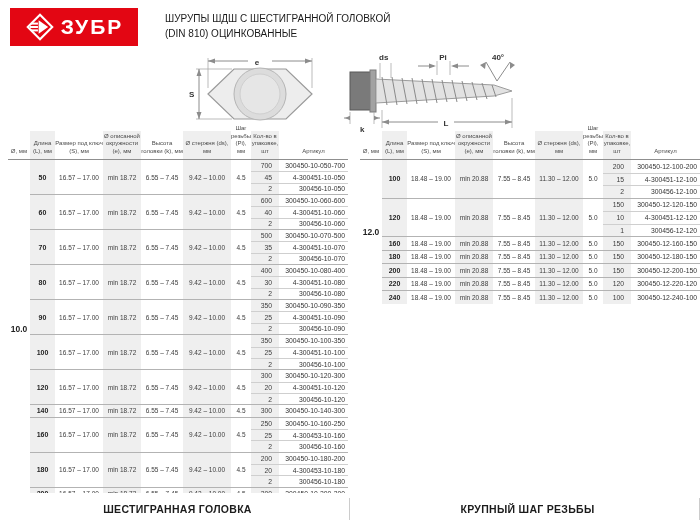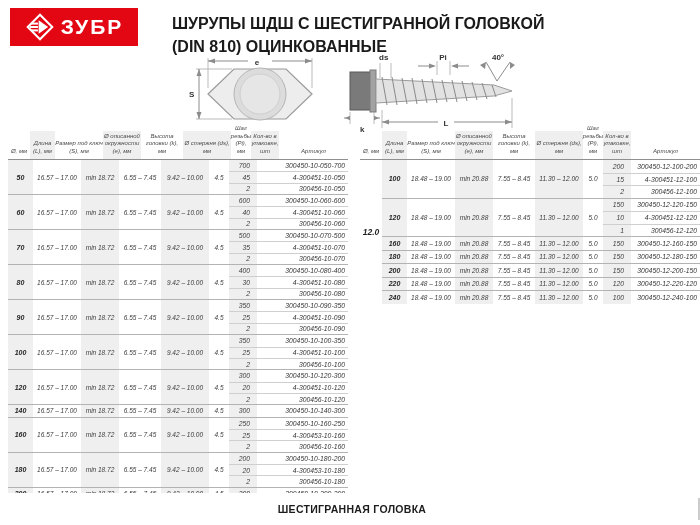--- a/index.html
+++ b/index.html
@@ -1,43 +1,43 @@
 <!DOCTYPE html>
 <html><head>
 <meta charset="utf-8">
 <style>
   * { margin:0; padding:0; box-sizing:border-box; }
   html,body { background:#fff; }
   .page { position:relative; width:700px; height:525px; background:#fff; overflow:hidden;
           font-family:"Liberation Sans","DejaVu Sans",sans-serif; color:#3c3c3c; }
 
   
-  .hdr { position:absolute; top:8px; left:10px; display:flex; gap:34px; }
+  .hdr { position:absolute; top:8px; left:10px; display:flex; gap:27px; }
   .logo { width:128px; height:38px; background:#e30613; display:flex; align-items:center;
           justify-content:center; gap:6px; }
   .logo-word { color:#fff; font-weight:bold; font-size:21px; letter-spacing:2px; }
-  .title { padding-top:4px; font-weight:bold; font-size:16px; line-height:1.45; color:#1a1a1a; }
+  .title { padding-top:4px; font-weight:normal; font-size:10px; line-height:1.45; color:#1a1a1a; }
 
   
   .diag { position:absolute; top:48px; left:188px; display:flex; gap:18px; }
   .diag svg text { font-family:"Liberation Sans",sans-serif; font-size:8px; font-weight:bold; fill:#333; }
   .dline { stroke:#8c8c8c; stroke-width:1; fill:none; }
   .dthin { stroke:#aaa; stroke-width:0.8; fill:none; }
 
   
   .tables { position:absolute; top:131px; left:8px; display:flex; gap:12px; }
   .dtable { width:340px; font-size:6.5px; }
   .thead { display:flex; height:29px; border-bottom:1px solid #8f8f8f; }
   .hd { display:flex; align-items:flex-end; justify-content:center; text-align:center;
         padding-bottom:3px; line-height:1.3; font-size:6px; color:#4a4a4a; }
   .tbody { display:flex; }
   .groups { flex:1; display:flex; flex-direction:column; }
   .group { display:flex; }
   .group + .group { border-top:1px solid #b3b3b3; }
-  .dtable { border-bottom:4px solid #0c4a6e;font-style:italic; }
+  .dtable { border-bottom:4px solid #0c4a6e; }
   .gcell { display:flex; align-items:center; justify-content:center; white-space:nowrap; }
   .dia { display:flex; align-items:center; justify-content:center; font-weight:bold;
          font-size:8.5px; color:#1f1f1f; }
   .len { font-weight:bold; color:#1f1f1f; font-size:7px; }
   .subs { flex:1; display:flex; flex-direction:column; }
   .subrow { display:flex; align-items:center; }
   #table-left .subrow { height:11.35px; }
   #table-right .subrow { height:12.5px; }
   .subrow + .subrow { border-top:1px solid #cfcfcf; }
   .qty { text-align:right; padding-right:7px; font-size:6.8px; align-self:stretch;
@@ -162,20 +162,21 @@
           <div class="hd c1 stripe">Длина (L), мм</div>
           <div class="hd c2">Размер под ключ (S), мм</div>
           <div class="hd c3 stripe">Ø описанной окружности (e), мм</div>
           <div class="hd c4">Высота головки (k), мм</div>
           <div class="hd c5 stripe">Ø стержня (ds), мм</div>
           <div class="hd c6">Шаг резьбы (Pi), мм</div>
           <div class="hd c7 stripe">Кол-во в упаковке, шт</div>
           <div class="hd c8">Артикул</div>
         </div>
         <div class="tbody">
+          <div class="dia c0">10.0</div>
           <div class="groups">
             <div class="group">
               <div class="gcell len c1 stripe">50</div>
               <div class="gcell c2">16.57 – 17.00</div>
               <div class="gcell c3 stripe">min 18.72</div>
               <div class="gcell c4">6.55 – 7.45</div>
               <div class="gcell c5 stripe">9.42 – 10.00</div>
               <div class="gcell c6">4.5</div>
               <div class="subs">
                 <div class="subrow">
@@ -529,16 +530,17 @@
               </div>
             </div>
           </div>
         </div>
       </div>
   </div>
 
   <div class="ftr">
     <div class="ftr-item">ШЕСТИГРАННАЯ ГОЛОВКА</div>
     <div class="vdiv"></div>
+    <div class="ftr-item">КРУПНЫЙ ШАГ РЕЗЬБЫ</div>
     <div class="vdiv"></div>
   </div>
 
 </div>
 
 </body></html>

